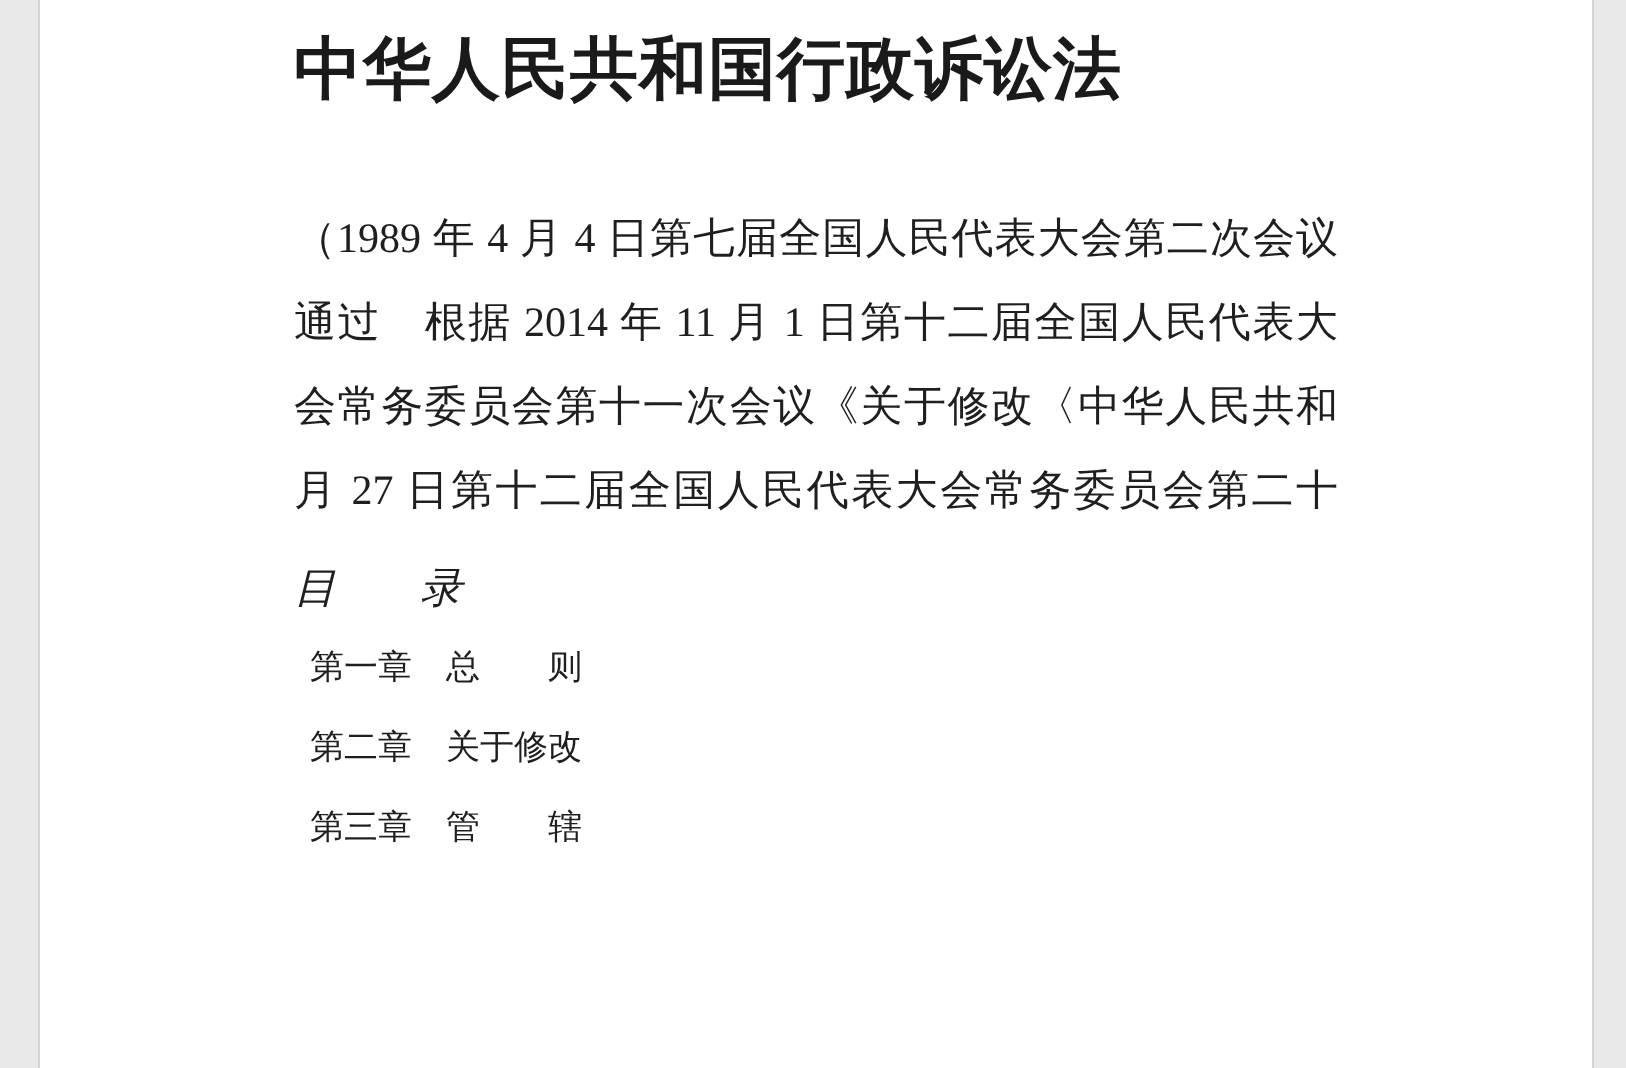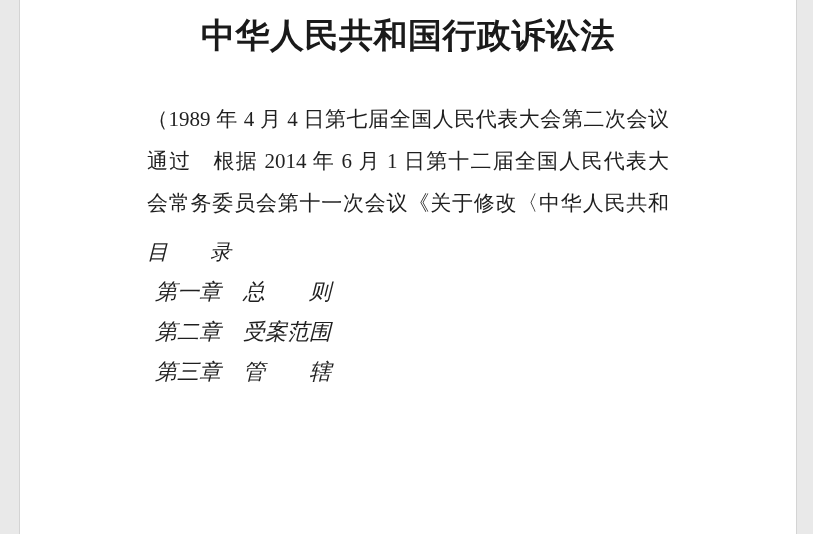--- a/index.html
+++ b/index.html
@@ -24,21 +24,21 @@
     overflow: hidden;
   }
   .content {
     padding: 0 127px;
     color: #1f1f1f;
   }
   .doc-title {
     margin-top: 13px;
     height: 46px;
     line-height: 46px;
-    text-align: center;
+    text-align: left;
     font-size: 34px;
     font-weight: bold;
     letter-spacing: 0.5px;
     color: #1a1a1a;
     white-space: nowrap;
   }
   .preamble {
     margin-top: 39px;
     font-size: 21px;
     line-height: 42px;
@@ -52,43 +52,43 @@
   .toc-heading {
     margin-top: 8px;
     font-size: 21px;
     line-height: 40px;
     text-align: left;
     font-style: italic;
     white-space: nowrap;
   }
   .toc-list { margin: 0; padding: 0; list-style: none; }
   .toc-item {
-    font-size: 22px;
+    font-size: 17px;
     line-height: 40px;
     padding-left: 8px;
-    font-style: italic;
     white-space: nowrap;
   }
 </style>
 </head>
 <body>
 
 <div class="page">
   <div class="content">
 
     <div class="doc-title">中华人民共和国行政诉讼法</div>
 
     <div class="preamble">
       <div class="line fill">（1989 年 4 月 4 日第七届全国人民代表大会第二次会议</div>
-      <div class="line fill">通过　根据 2014 年 6 月 1 日第十二届全国人民代表大</div>
+      <div class="line fill">通过　根据 2014 年 11 月 1 日第十二届全国人民代表大</div>
       <div class="line fill">会常务委员会第十一次会议《关于修改〈中华人民共和</div>
+      <div class="line fill">月 27 日第十二届全国人民代表大会常务委员会第二十</div>
     </div>
 
     <div class="toc-heading">目　　录</div>
 
     <ul class="toc-list">
       <li class="toc-item">第一章　总　　则</li>
-      <li class="toc-item">第二章　受案范围</li>
+      <li class="toc-item">第二章　关于修改</li>
       <li class="toc-item">第三章　管　　辖</li>
     </ul>
 
   </div>
 </div>
 
 </body></html>

